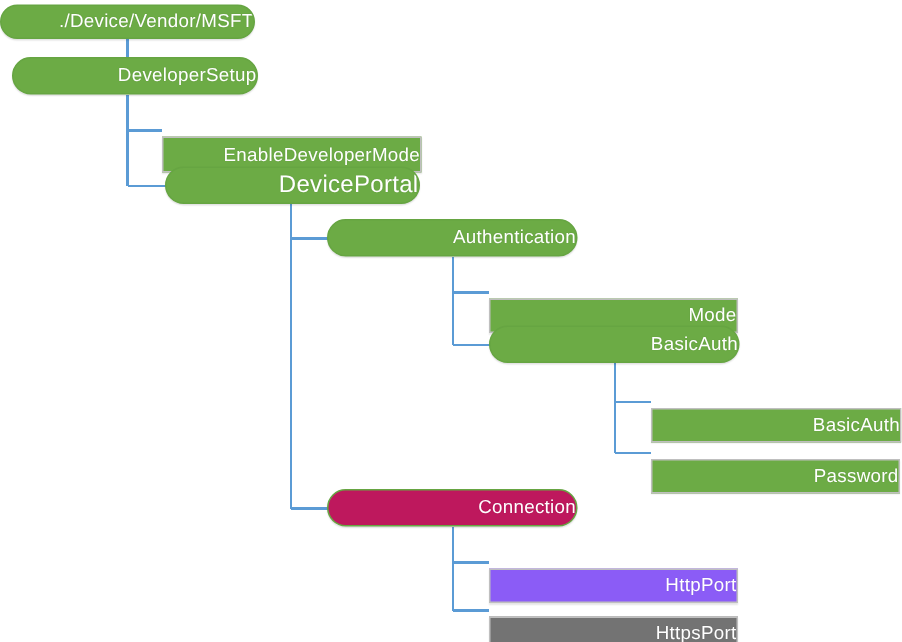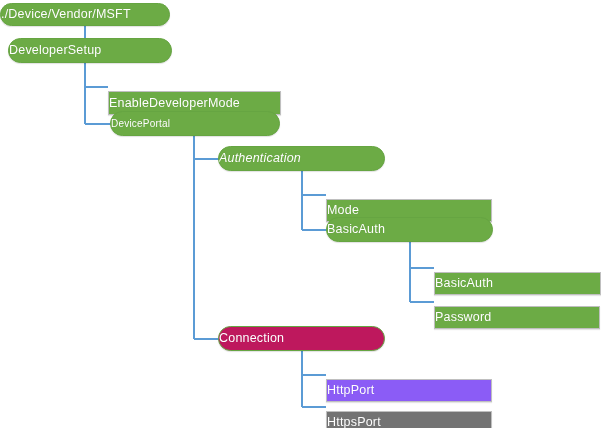--- a/index.html
+++ b/index.html
@@ -24,21 +24,21 @@
     width: 601px;
     height: 428px;
   }
   .node {
     position: absolute;
     box-sizing: border-box;
     background: #6CAB45;
     color: #ffffff;
     display: flex;
     align-items: center;
-    justify-content: flex-start;
+    justify-content: flex-end;
     text-align: center;
     letter-spacing: 0.2px;
     white-space: nowrap;
     overflow: hidden;
     text-shadow: 0 0 1px rgba(0,0,0,0.12);
   }
   .node.rounded {
     border-radius: 999px;
     border: 1px solid #66A542;
     box-shadow: 0 1px 1px rgba(0,0,0,0.12);
@@ -80,24 +80,24 @@
   <div id="node-layer">
       <div class="node rounded" style="left: 0px; top: 3px; width: 170px; height: 23px; font-size: 12.5px; background: rgb(108, 171, 69); color: rgb(255, 255, 255);">
         <span class="node-label">./Device/Vendor/MSFT</span>
       </div>
       <div class="node rounded" style="left: 8px; top: 38px; width: 164px; height: 25px; font-size: 12.5px; background: rgb(108, 171, 69); color: rgb(255, 255, 255);">
         <span class="node-label">DeveloperSetup</span>
       </div>
       <div class="node rect" style="left: 108px; top: 75px; width: 173px; height: 24px; font-size: 12.5px; background: rgb(108, 171, 69); color: rgb(255, 255, 255);">
         <span class="node-label">EnableDeveloperMode</span>
       </div>
-      <div class="node rounded" style="left: 110px; top: 111px; width: 170px; height: 25px; font-size: 10px; background: rgb(108, 171, 69); color: rgb(255, 255, 255);">
+      <div class="node rounded" style="left: 110px; top: 111px; width: 170px; height: 25px; font-size: 16px; background: rgb(108, 171, 69); color: rgb(255, 255, 255);">
         <span class="node-label">DevicePortal</span>
       </div>
-      <div class="node rounded" style="left: 218px; top: 146px; width: 167px; height: 25px; font-size: 12.5px; background: rgb(108, 171, 69); color: rgb(255, 255, 255); font-style: italic;">
+      <div class="node rounded" style="left: 218px; top: 146px; width: 167px; height: 25px; font-size: 12.5px; background: rgb(108, 171, 69); color: rgb(255, 255, 255);">
         <span class="node-label">Authentication</span>
       </div>
       <div class="node rect" style="left: 326px; top: 183px; width: 166px; height: 23px; font-size: 12.5px; background: rgb(108, 171, 69); color: rgb(255, 255, 255);">
         <span class="node-label">Mode</span>
       </div>
       <div class="node rounded" style="left: 326px; top: 217px; width: 167px; height: 25px; font-size: 12.5px; background: rgb(108, 171, 69); color: rgb(255, 255, 255);">
         <span class="node-label">BasicAuth</span>
       </div>
       <div class="node rect" style="left: 434px; top: 256px; width: 167px; height: 23px; font-size: 12.5px; background: rgb(108, 171, 69); color: rgb(255, 255, 255);">
         <span class="node-label">BasicAuth</span>

